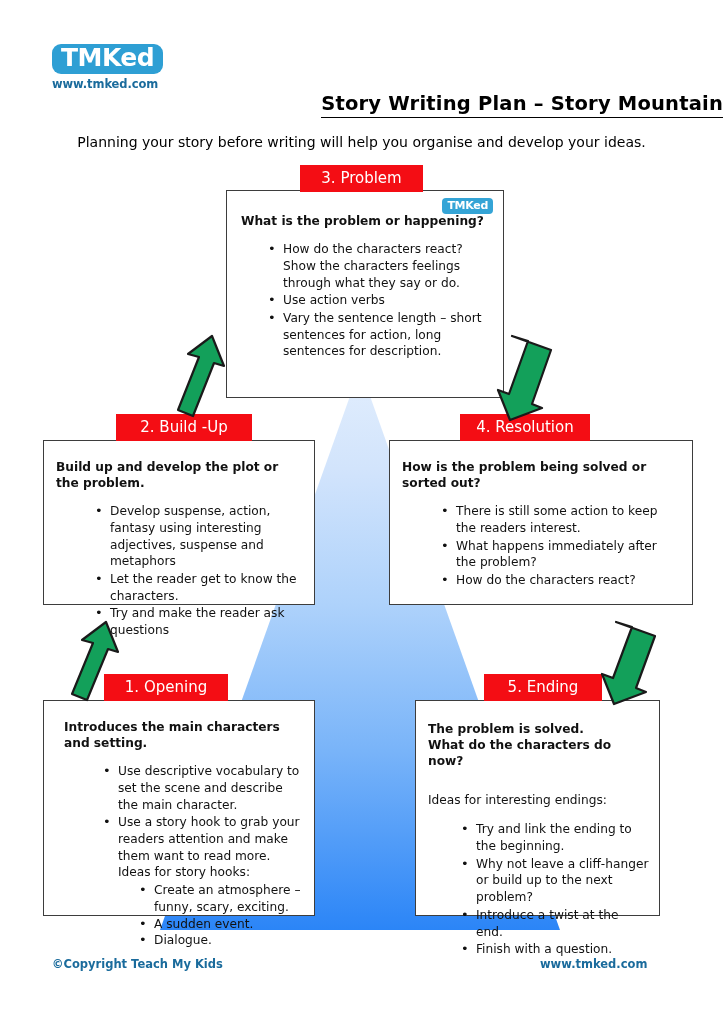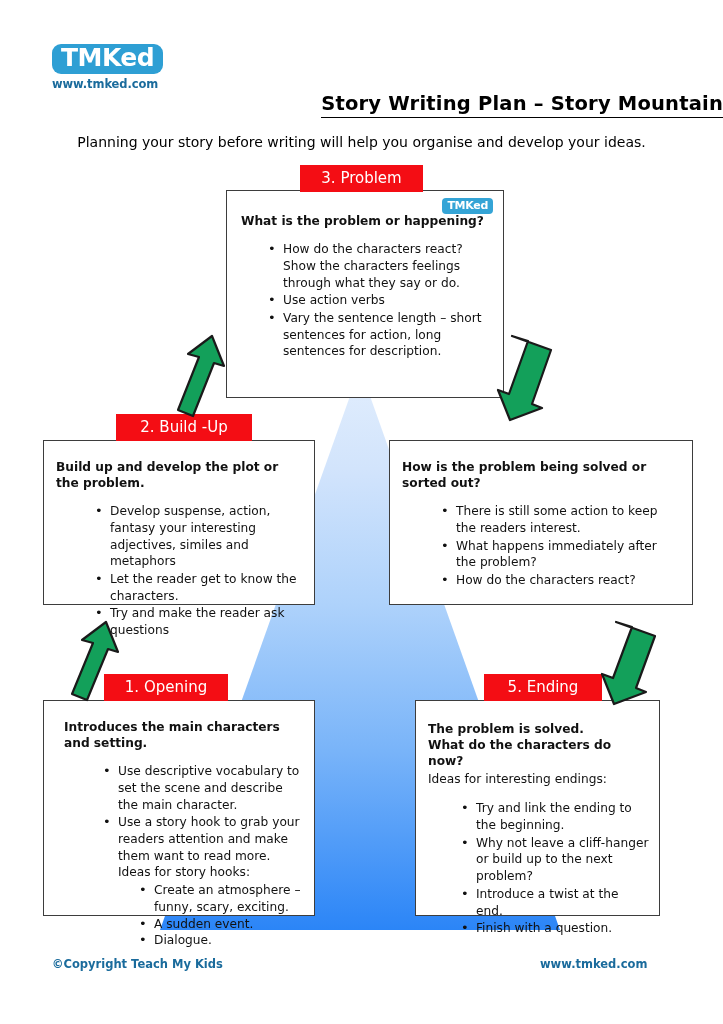--- a/index.html
+++ b/index.html
@@ -174,21 +174,21 @@
   #box-4 .box-list { margin-top: 12px; padding-left: 38px; }
 
   
   #label-1 { left: 104px; top: 674px; width: 124px; }
   #box-1   { left: 43px; top: 700px; width: 272px; height: 216px; padding: 18px 10px 8px 20px; }
   #box-1 .box-list { margin-top: 12px; padding-left: 38px; }
 
   
   #label-5 { left: 484px; top: 674px; width: 118px; }
   #box-5   { left: 415px; top: 700px; width: 245px; height: 216px; padding: 20px 10px 8px 12px; }
-  #box-5 .box-sub { margin-top: 2px; }
+  #box-5 .box-sub { margin-top: 23px; }
   #box-5 .box-list { margin-top: 13px; padding-left: 32px; }
 
   
   .arrow { position: absolute; z-index: 7; }
   #arrow-up-left    { left: 168px; top: 332px; }
   #arrow-down-right { left: 496px; top: 332px; }
   #arrow-up-left2   { left: 62px;  top: 618px; }
   #arrow-down-right2{ left: 600px; top: 618px; }
 
   
@@ -245,26 +245,27 @@
       <li>How do the characters react? Show the characters feelings through what they say or do.</li>
       <li>Use action verbs</li>
       <li>Vary the sentence length – short sentences for action, long sentences for description.</li>
     </ul>
   </div>
 
   <div class="stage-label" id="label-2">2. Build -Up</div>
   <div class="stage-box" id="box-2">
     <div class="box-head">Build up and develop the plot or the problem.</div>
     <ul class="box-list">
-      <li>Develop suspense, action, fantasy your interesting adjectives, similes and metaphors</li>
+      <li>Develop suspense, action, fantasy using interesting adjectives, suspense and metaphors</li>
       <li>Let the reader get to know the characters.</li>
       <li>Try and make the reader ask questions</li>
     </ul>
   </div>
 
+  <div class="stage-label" id="label-4">4. Resolution</div>
   <div class="stage-box" id="box-4">
     <div class="box-head">How is the problem being solved or sorted out?</div>
     <ul class="box-list">
       <li>There is still some action to keep the readers interest.</li>
       <li>What happens immediately after the problem?</li>
       <li>How do the characters react?</li>
     </ul>
   </div>
 
   <div class="stage-label" id="label-1">1. Opening</div>

